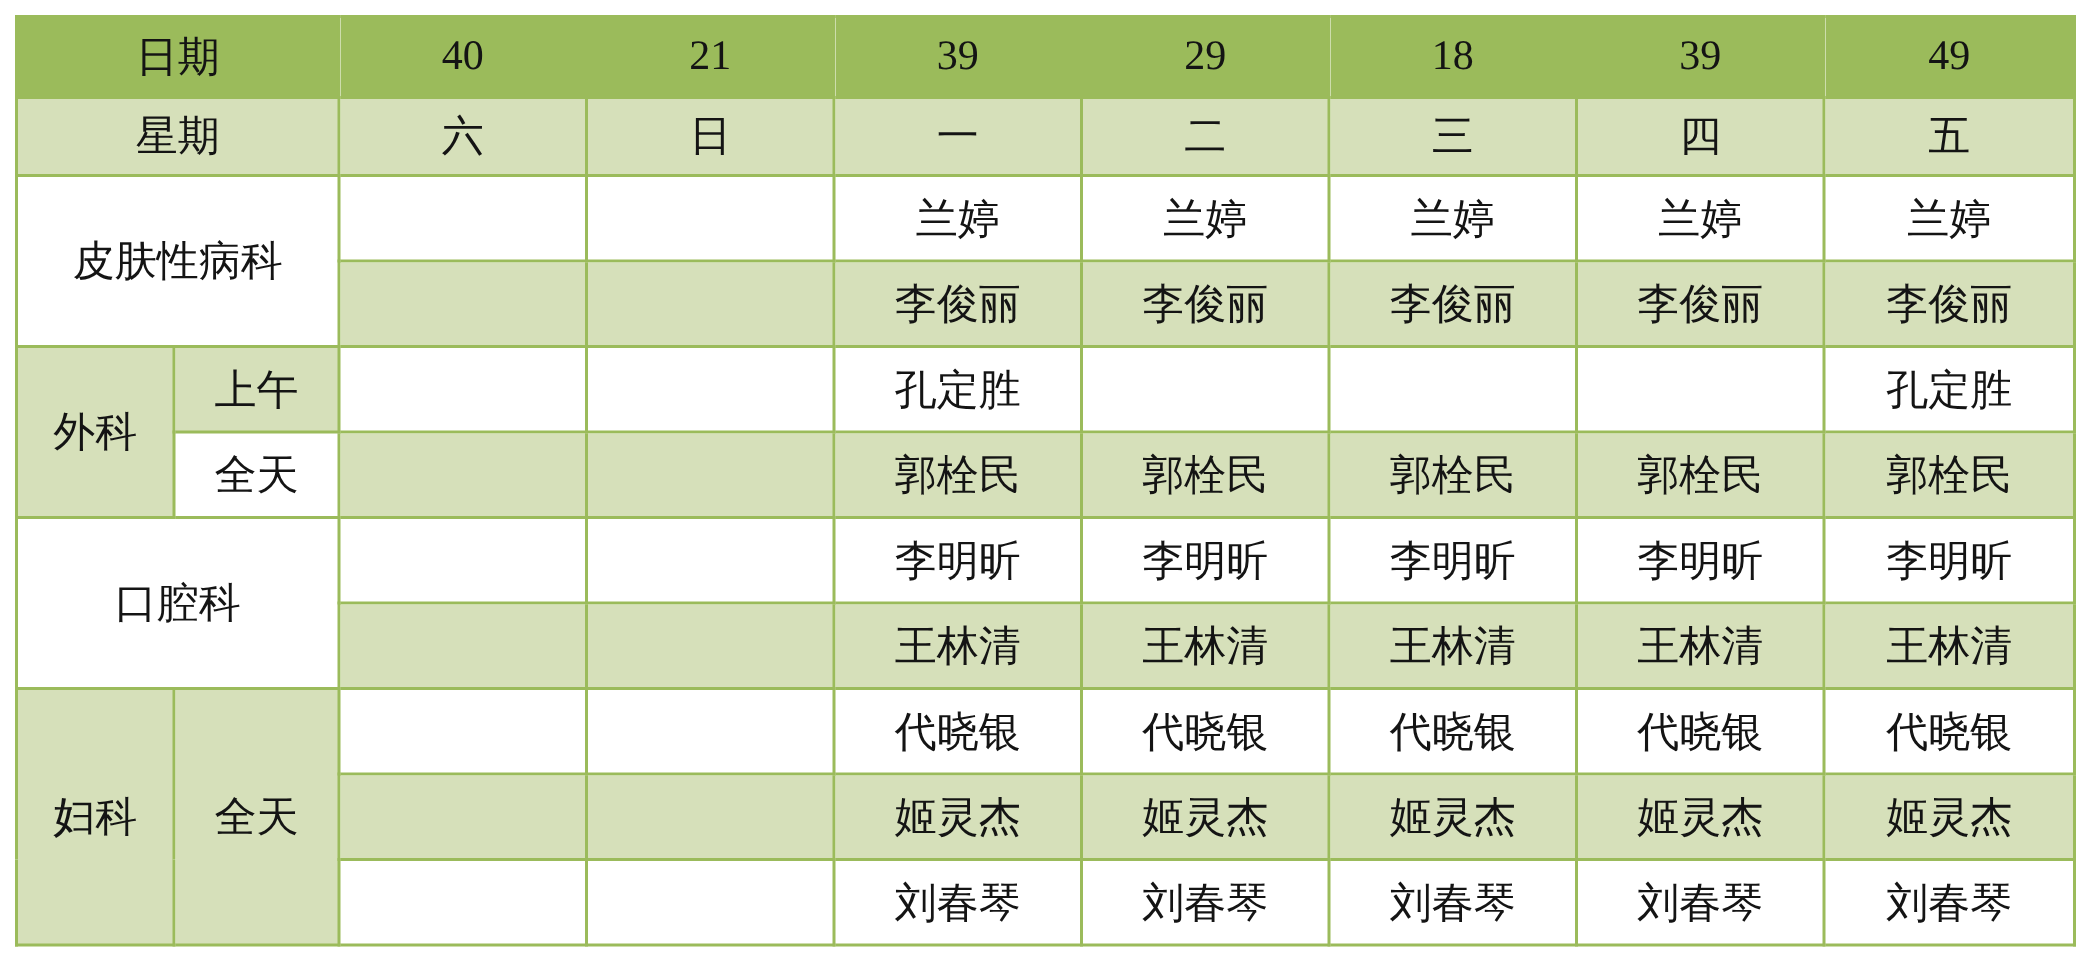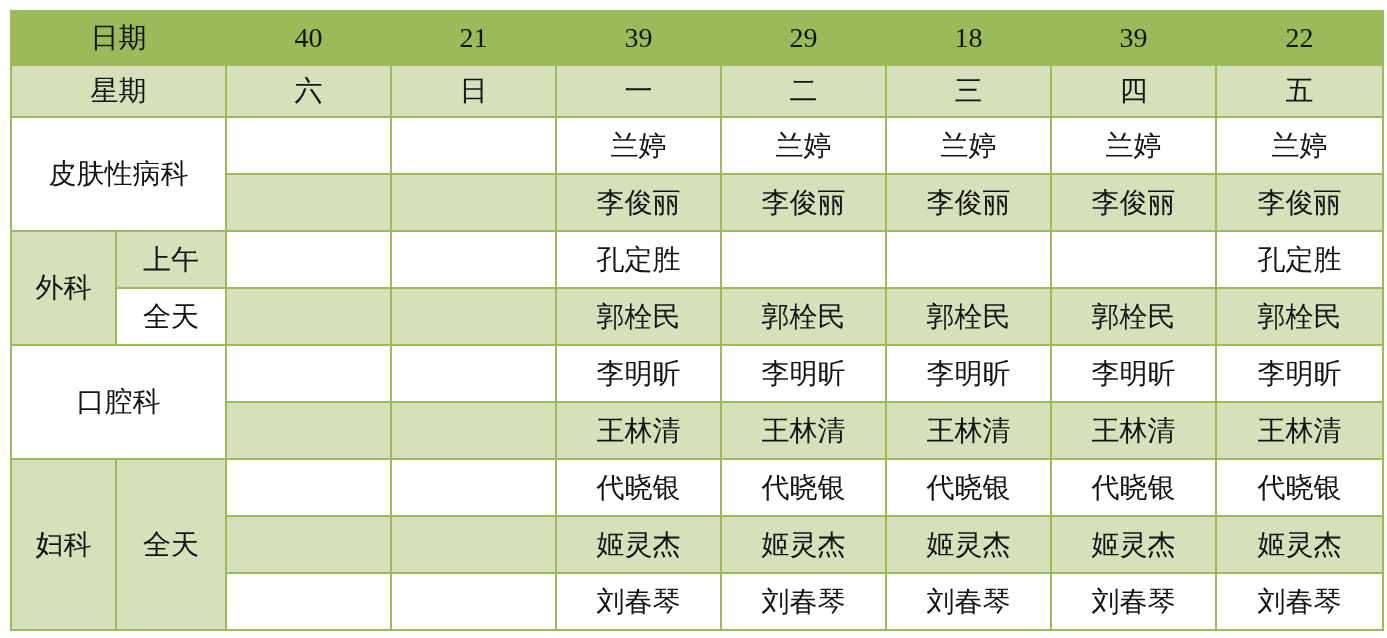--- a/index.html
+++ b/index.html
@@ -72,21 +72,21 @@
 
     <tbody>
         <tr class="hdr-row">
       <th class="hd" colspan="2">日期</th>
       <th class="hd">40</th>
       <th class="hd">21</th>
       <th class="hd">39</th>
       <th class="hd">29</th>
       <th class="hd">18</th>
       <th class="hd">39</th>
-      <th class="hd">22</th>
+      <th class="hd">49</th>
     </tr>
 
     <tr class="wk-row">
       <td class="band" colspan="2">星期</td>
       <td class="band">六</td>
       <td class="band">日</td>
       <td class="band">一</td>
       <td class="band">二</td>
       <td class="band">三</td>
       <td class="band">四</td>

